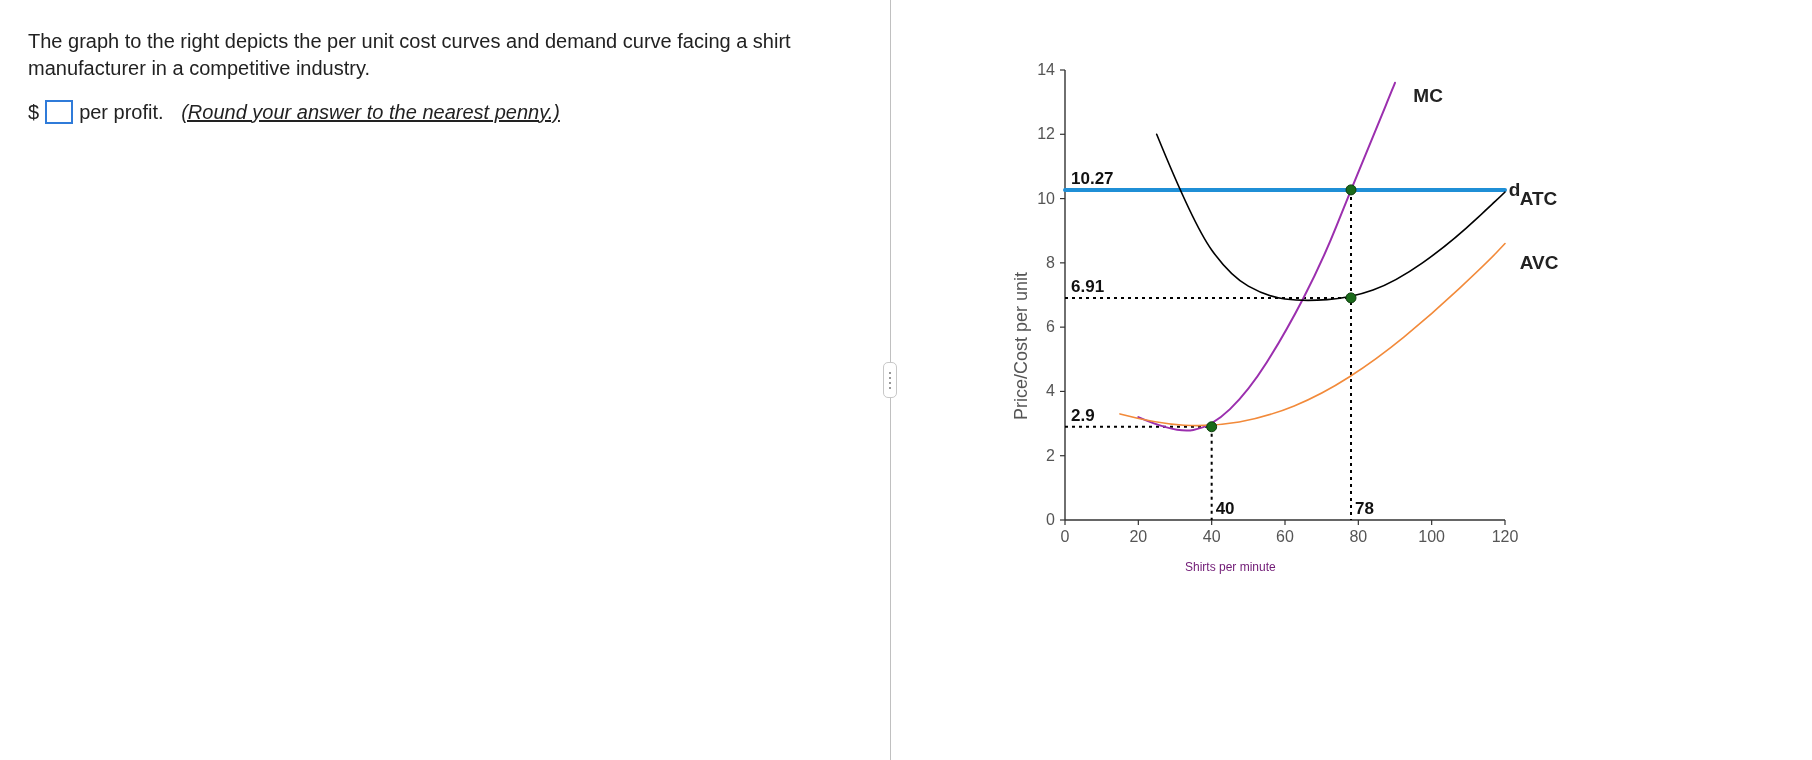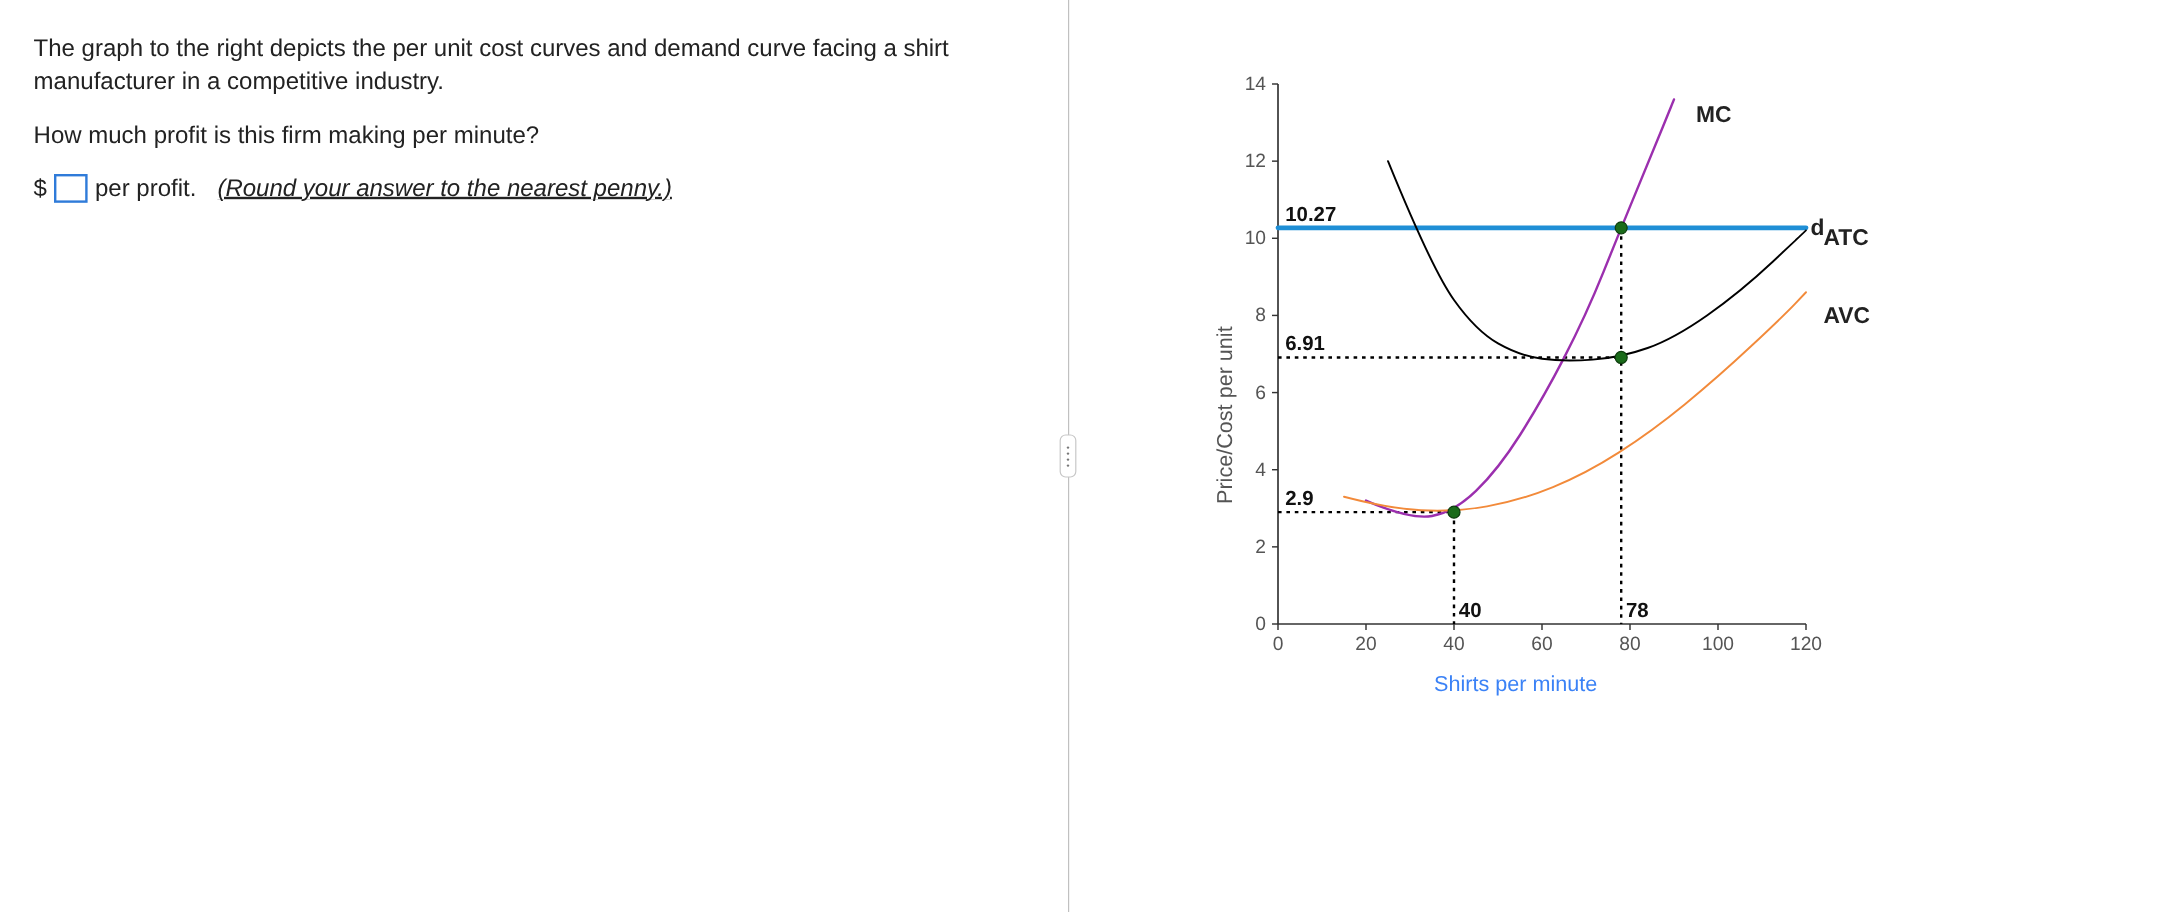--- a/index.html
+++ b/index.html
@@ -88,23 +88,23 @@
     transform: rotate(-90deg);
     transform-origin: left top;
     font-size: 18px;
     color: #555;
     left: -14px;
     top: 360px;
     white-space: nowrap;
   }
   .x-axis-title {
     position: absolute;
-    font-size: 18px;
-    color: #3b82f6;
-    left: 170px;
+    font-size: 12px;
+    color: #701a75;
+    left: 160px;
     top: 500px;
     white-space: nowrap;
   }
   svg { display: block; }
   .curve-label {
     font-size: 19px;
     font-weight: 700;
     fill: #222;
   }
   .hline-label,
@@ -119,21 +119,20 @@
   }
 </style>
 </head>
 <body>
 
 <div class="container">
 
   <div class="left-pane">
     <div class="question-text">
       <p>The graph to the right depicts the per unit cost curves and demand curve facing a shirt manufacturer in a competitive industry.</p>
-      <p>How much profit is this firm making per minute?</p>
     </div>
     <div class="answer-line">
       <span class="currency">$</span>
       <input class="answer-input" type="text" value="" style="">
       <span>per profit.</span>
       <span>&nbsp;</span>
       <span class="italic">(Round your answer to the nearest penny.)</span>
     </div>
   </div>
 

